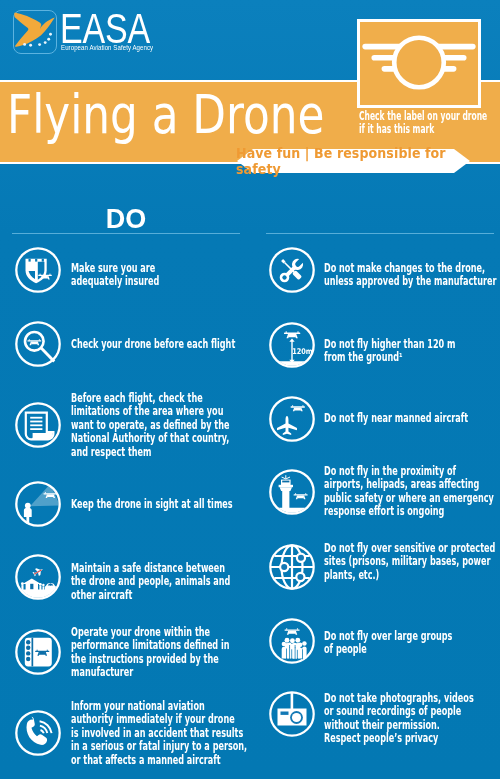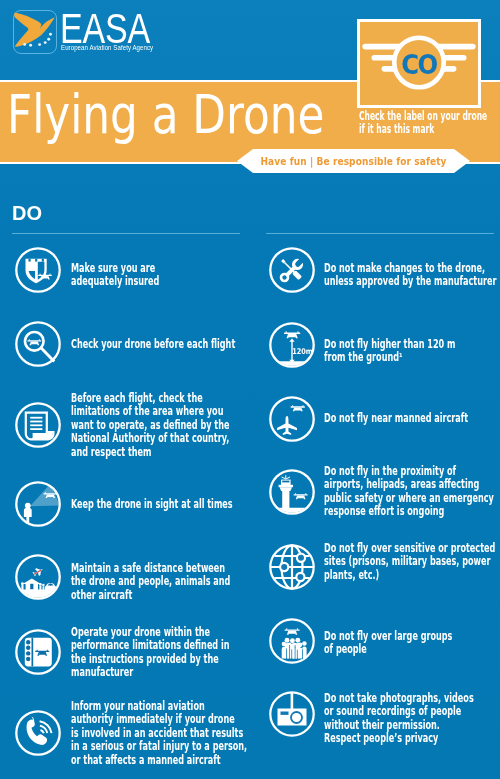--- a/index.html
+++ b/index.html
@@ -38,26 +38,26 @@
         background:#f0ad4a;border-top:2px solid #ffffff;border-bottom:2px solid #ffffff;
         box-sizing:border-box;}
   .title{position:absolute;left:7px;top:88px;font-family:"DejaVu Sans Condensed","DejaVu Sans",sans-serif;
          font-weight:200;font-size:54px;line-height:54px;color:#ffffff;
          transform:scaleX(0.90);transform-origin:left top;}
 
   
   .ribbon-svg{position:absolute;left:236px;top:148px;width:235px;height:26px;}
   .ribbon-text{position:absolute;left:236px;top:148px;width:235px;height:26px;
                display:flex;align-items:center;justify-content:center;
-               font-size:10px;font-weight:bold;color:#ef9a33;letter-spacing:.1px;}
+               font-size:14px;font-weight:bold;color:#ef9a33;letter-spacing:.1px;}
 
   
-  .col-head{position:absolute;top:202px;font-family:"Liberation Sans",sans-serif;
-            font-weight:bold;font-size:20px;line-height:23px;color:#ffffff;
-            text-align:left;}
+  .col-head{position:absolute;top:208px;font-family:"Liberation Sans",sans-serif;
+            font-weight:bold;font-size:27px;line-height:23px;color:#ffffff;
+            text-align:center;}
   .rule{position:absolute;top:233px;height:1px;background:#57aed9;}
 
   .icon{position:absolute;width:48px;height:48px;}
   .itxt{position:absolute;font-size:11.4px;font-weight:bold;color:#ffffff;
         line-height:13.4px;white-space:nowrap;transform:scaleX(0.79);transform-origin:left top;}
   .itxt.l{left:71px;width:260px;}
   .itxt.r{left:324px;width:240px;}
 </style>
 </head>
 <body>
@@ -93,21 +93,20 @@
       <g fill="#ffffff">
         <rect x="5" y="24.5" width="54" height="5.6" rx="2.8"></rect>
         <rect x="14" y="35.5" width="45" height="5.6" rx="2.8"></rect>
         <rect x="24" y="46.5" width="35" height="5.6" rx="2.8"></rect>
         <rect x="63" y="24.5" width="54" height="5.6" rx="2.8"></rect>
         <rect x="63" y="35.5" width="45" height="5.6" rx="2.8"></rect>
         <rect x="63" y="46.5" width="35" height="5.6" rx="2.8"></rect>
       </g>
       <circle cx="61" cy="43" r="24.5" fill="#f0ae4b" stroke="#ffffff" stroke-width="4.6"></circle>
     </svg>
-    <div class="co-label">CO</div>
   </div>
   <div class="co-caption">Check the label on your drone if it has this mark</div>
 
   <svg class="ribbon-svg" viewBox="0 0 235 26">
     <path d="M17,1 L218,1 L234,13 L218,25 L17,25 L1,13 Z" fill="#ffffff"></path>
   </svg>
   <div class="ribbon-text">Have fun | Be responsible for safety</div>
 
   <div class="col-head" style="left:12px;width:228px;">DO</div>
   <div class="rule" style="left:12px;width:228px;"></div>

